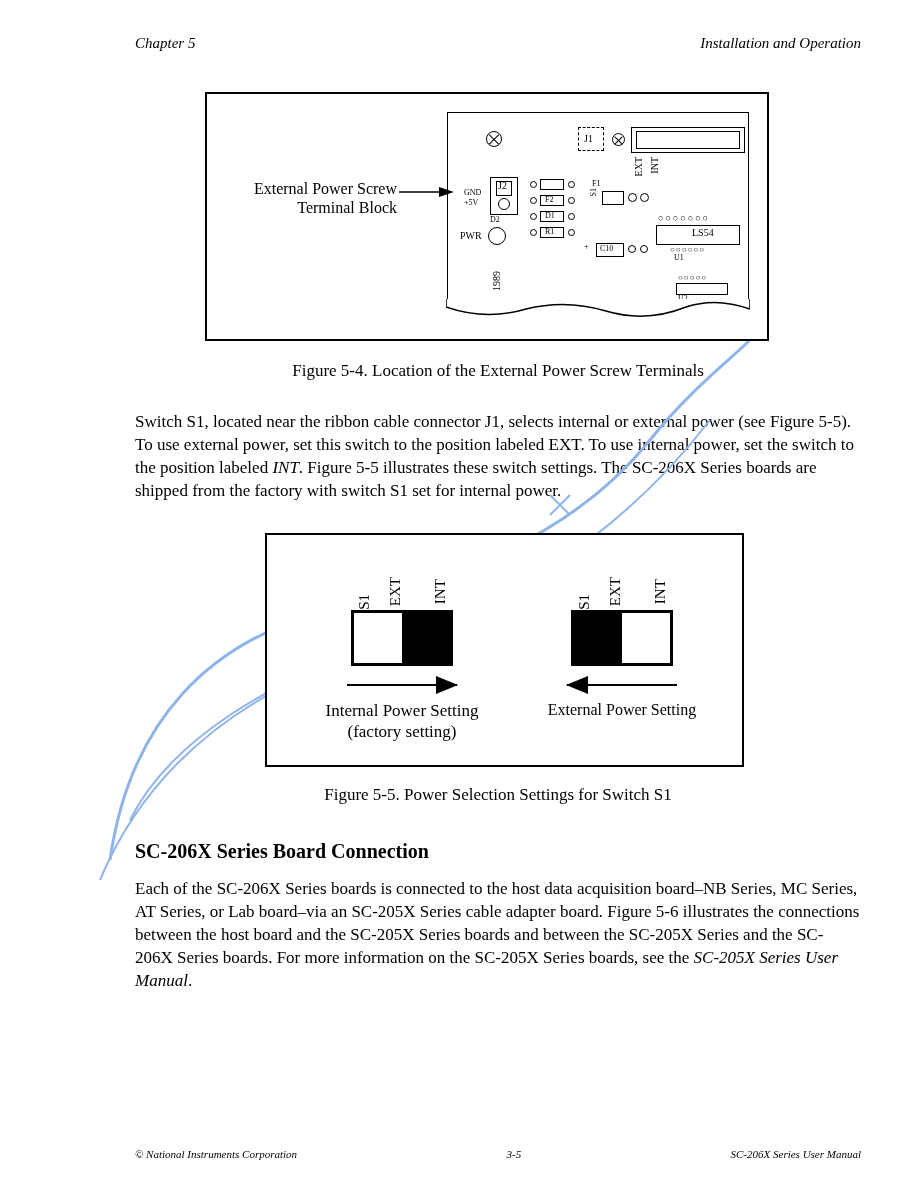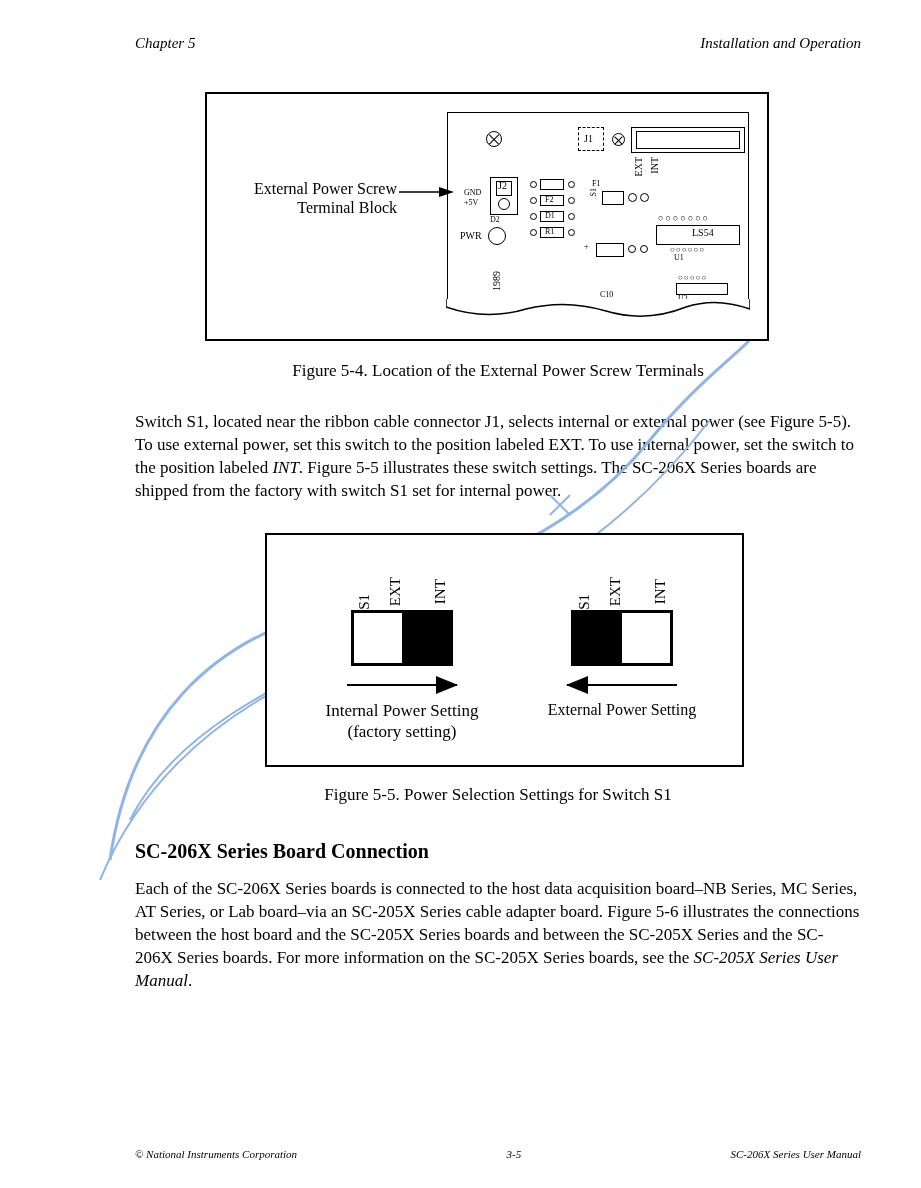--- a/index.html
+++ b/index.html
@@ -217,21 +217,21 @@
       <div class="circ" style="left:40px;top:114px;width:16px;height:16px;"></div>
       <span class="tiny-text" style="position:absolute;left:42px;top:103px;">D2</span>
 
       <div style="position:absolute;left:210px;top:100px;font-size:9px;letter-spacing:2px;">○○○○○○○</div>
       <div class="rect" style="left:208px;top:112px;width:82px;height:18px;"></div>
       <span class="small-text" style="position:absolute;left:244px;top:115px;">LS54</span>
       <div style="position:absolute;left:222px;top:132px;font-size:8px;letter-spacing:1px;">○○○○○○</div>
       <span class="tiny-text" style="position:absolute;left:226px;top:141px;">U1</span>
 
       <div class="rect" style="left:148px;top:130px;width:26px;height:12px;"></div>
-      <span class="tiny-text" style="position:absolute;left:152px;top:132px;margin-top:46px;">C10</span>
+      <span class="tiny-text" style="position:absolute;left:152px;top:132px;">C10</span>
       <span class="tiny-text" style="position:absolute;left:136px;top:130px;">+</span>
       <div class="circ" style="left:180px;top:132px;width:6px;height:6px;"></div>
       <div class="circ" style="left:192px;top:132px;width:6px;height:6px;"></div>
 
       <div style="position:absolute;left:230px;top:160px;font-size:8px;letter-spacing:1px;">○○○○○</div>
       <div class="rect" style="left:228px;top:170px;width:50px;height:10px;"></div>
       <span class="tiny-text" style="position:absolute;left:230px;top:182px;">U2</span>
 
       <span class="rot small-text" style="position:absolute;left:44px;top:158px;">1989</span>
 

